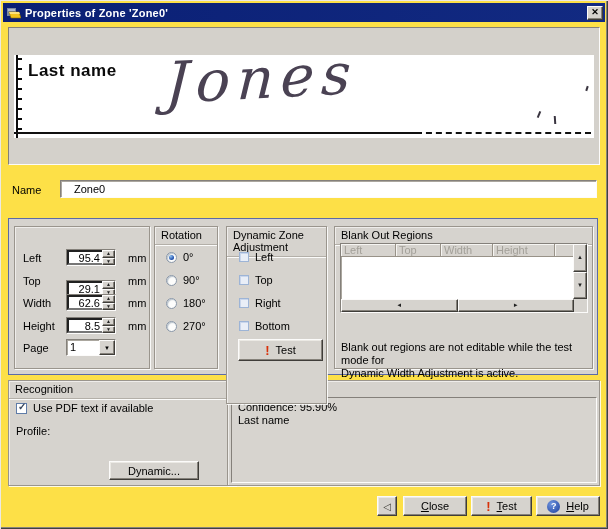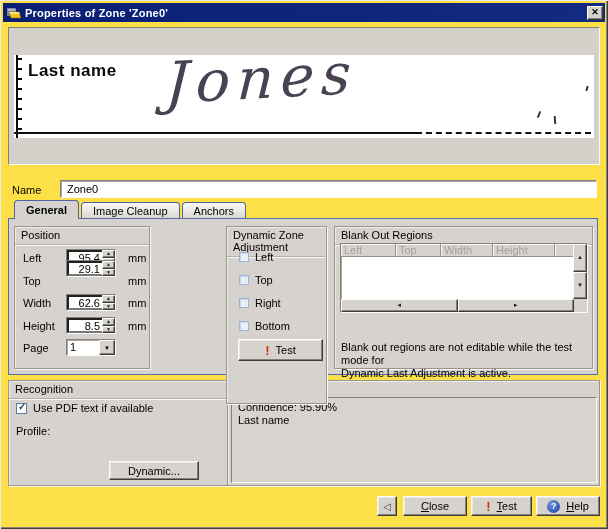--- a/index.html
+++ b/index.html
@@ -32,21 +32,21 @@
   .scan-line-dash  { position:absolute; left:402px; bottom:4px; width:175px; border-bottom:2px dashed #111; }
   .noise { position:absolute; background:#3a3540; }
   .n1 { left:524px; top:56px; width:2px; height:7px; transform:rotate(22deg); }
   .n2 { left:540px; top:61px; width:2px; height:8px; transform:rotate(-4deg); }
   .n3 { left:572px; top:31px; width:2px; height:5px; transform:rotate(18deg); }
 
   
   .name-label { position:absolute; left:12px; top:184px; }
   .sunken { background:#fff; border:1px solid; border-color:#84807a #fcfbfa #fcfbfa #84807a;
             box-shadow: inset 1px 1px 0 #aba79f; }
-  .name-input { position:absolute; left:60px; top:180px; width:537px; height:18px; padding:0 6px;
+  .name-input { position:absolute; left:60px; top:180px; width:537px; height:18px; padding:0 13px;
                 font:11px "Liberation Sans",sans-serif; outline:none; }
 
   
   .tabs { position:absolute; left:14px; top:200px; height:19px; display:flex; align-items:flex-end; gap:2px; }
   .tab { height:17px; padding:0 11px; display:flex; align-items:center; background:linear-gradient(#fbfaf8,#d8d5d0);
          border:1px solid #4f619f; border-bottom:none; border-radius:4px 4px 0 0; cursor:default; }
   .tab.active { height:19px; font-weight:bold; background:#d6d3ce; position:relative; z-index:3; }
   .tabpanel { position:absolute; left:8px; top:218px; width:590px; height:157px;
               border:1px solid #5c6ba6; background:#d6d3ce; z-index:1; }
 
@@ -146,42 +146,36 @@
       <div class="scan-line-dash"></div>
       <div class="noise n1"></div>
       <div class="noise n2"></div>
       <div class="noise n3"></div>
     </div>
   </div>
 
   <span class="name-label">Name</span>
   <input class="name-input sunken" value="Zone0" style="">
 
-  <div class="tabs">
-    <div class="tab active">General</div>
-    <div class="tab">Image Cleanup</div>
-    <div class="tab">Anchors</div>
-  </div>
   <div class="tabpanel"></div>
 
   <div class="group g-position">
-    <div class="group-title">Position</div>
 
     <span class="abs" style="left:8px;top:25px">Left</span>
     <div class="spinner sunken abs" style="left:51px;top:22px">
       <input class="spin-val" value="95.4" style="">
       <div class="spin-btns">
           <div class="mini-btn">▲</div>
           <div class="mini-btn">▼</div>
         </div>
     </div>
     <span class="abs" style="left:113px;top:25px">mm</span>
 
     <span class="abs" style="left:8px;top:48px">Top</span>
-    <div class="spinner sunken abs" style="left:51px;top:33px">
+    <div class="spinner sunken abs" style="left:51px;top:53px">
       <input class="spin-val" value="29.1" style="">
       <div class="spin-btns">
           <div class="mini-btn">▲</div>
           <div class="mini-btn">▼</div>
         </div>
     </div>
     <span class="abs" style="left:113px;top:48px">mm</span>
 
     <span class="abs" style="left:8px;top:70px">Width</span>
     <div class="spinner sunken abs" style="left:51px;top:67px">
@@ -203,20 +197,39 @@
     </div>
     <span class="abs" style="left:113px;top:93px">mm</span>
 
     <span class="abs" style="left:8px;top:115px">Page</span>
     <div class="dropdown sunken abs" style="left:51px;top:112px;width:50px">
       <span class="dd-val">1</span>
       <div class="dd-btn">▼</div>
     </div>
   </div>
 
+  <div class="group g-rotation">
+    <div class="group-title">Rotation</div>
+    <div class="opt-row" style="left:11px;top:24px">
+      <div class="radio sel"></div>
+      <span>0°</span>
+    </div>
+    <div class="opt-row" style="left:11px;top:47px">
+      <div class="radio"></div>
+      <span>90°</span>
+    </div>
+    <div class="opt-row" style="left:11px;top:70px">
+      <div class="radio"></div>
+      <span>180°</span>
+    </div>
+    <div class="opt-row" style="left:11px;top:93px">
+      <div class="radio"></div>
+      <span>270°</span>
+    </div>
+  </div>
 
   <div class="group g-dza">
     <div class="group-title">Dynamic Zone Adjustment</div>
     <div class="opt-row" style="left:12px;top:24px">
       <div class="cb-dis"></div>
       <span>Left</span>
     </div>
     <div class="opt-row" style="left:12px;top:47px">
       <div class="cb-dis"></div>
       <span>Top</span>
@@ -250,21 +263,21 @@
         <div class="mini-btn sb">▼</div>
       </div>
       <div class="hscroll">
         <div class="mini-btn sbh">◄</div>
         <div class="mini-btn sbh">►</div>
       </div>
       <div class="corner"></div>
     </div>
     <div class="bnote">
       <div>Blank out regions are not editable while the test mode for</div>
-      <div>Dynamic Last Adjustment is active.</div>
+      <div>Dynamic Width Adjustment is active.</div>
     </div>
   </div>
 
   <div class="group g-recog">
     <div class="group-title">Recognition</div>
     <div class="opt-row" style="left:7px;top:21px">
       <div class="cb-on">
           <span class="check">✓</span>
         </div>
       <span>Use PDF text if available</span>

